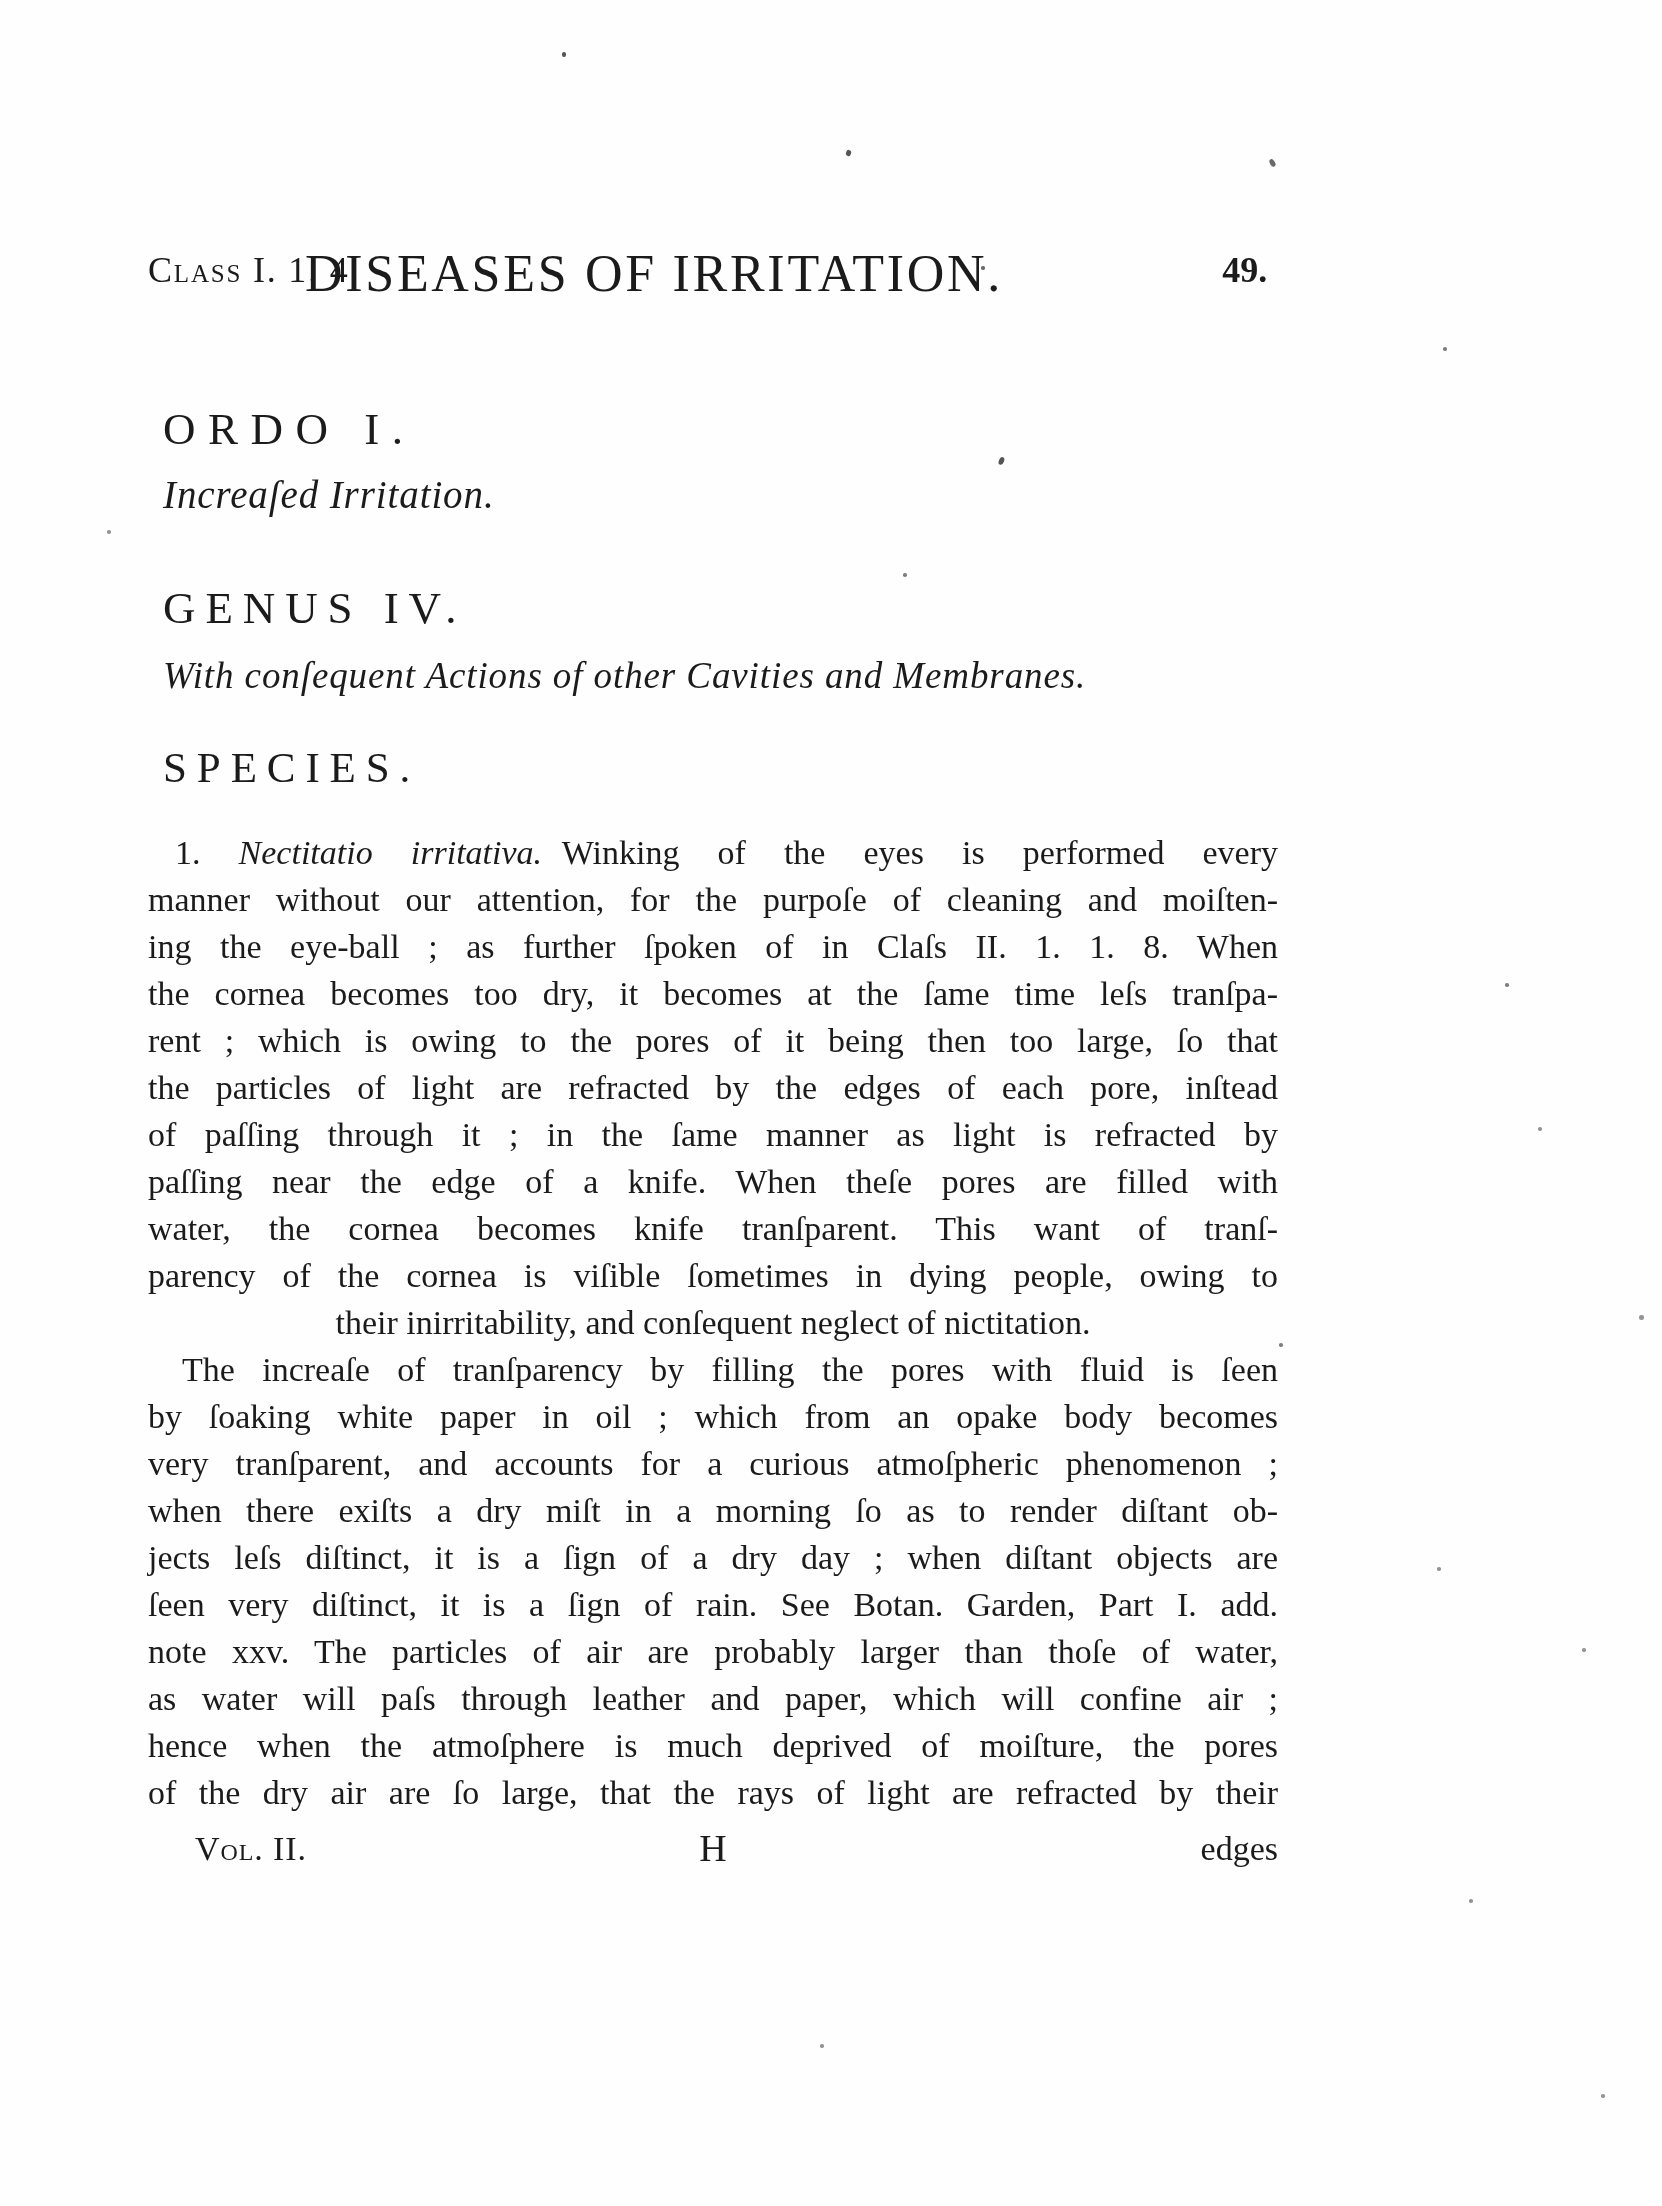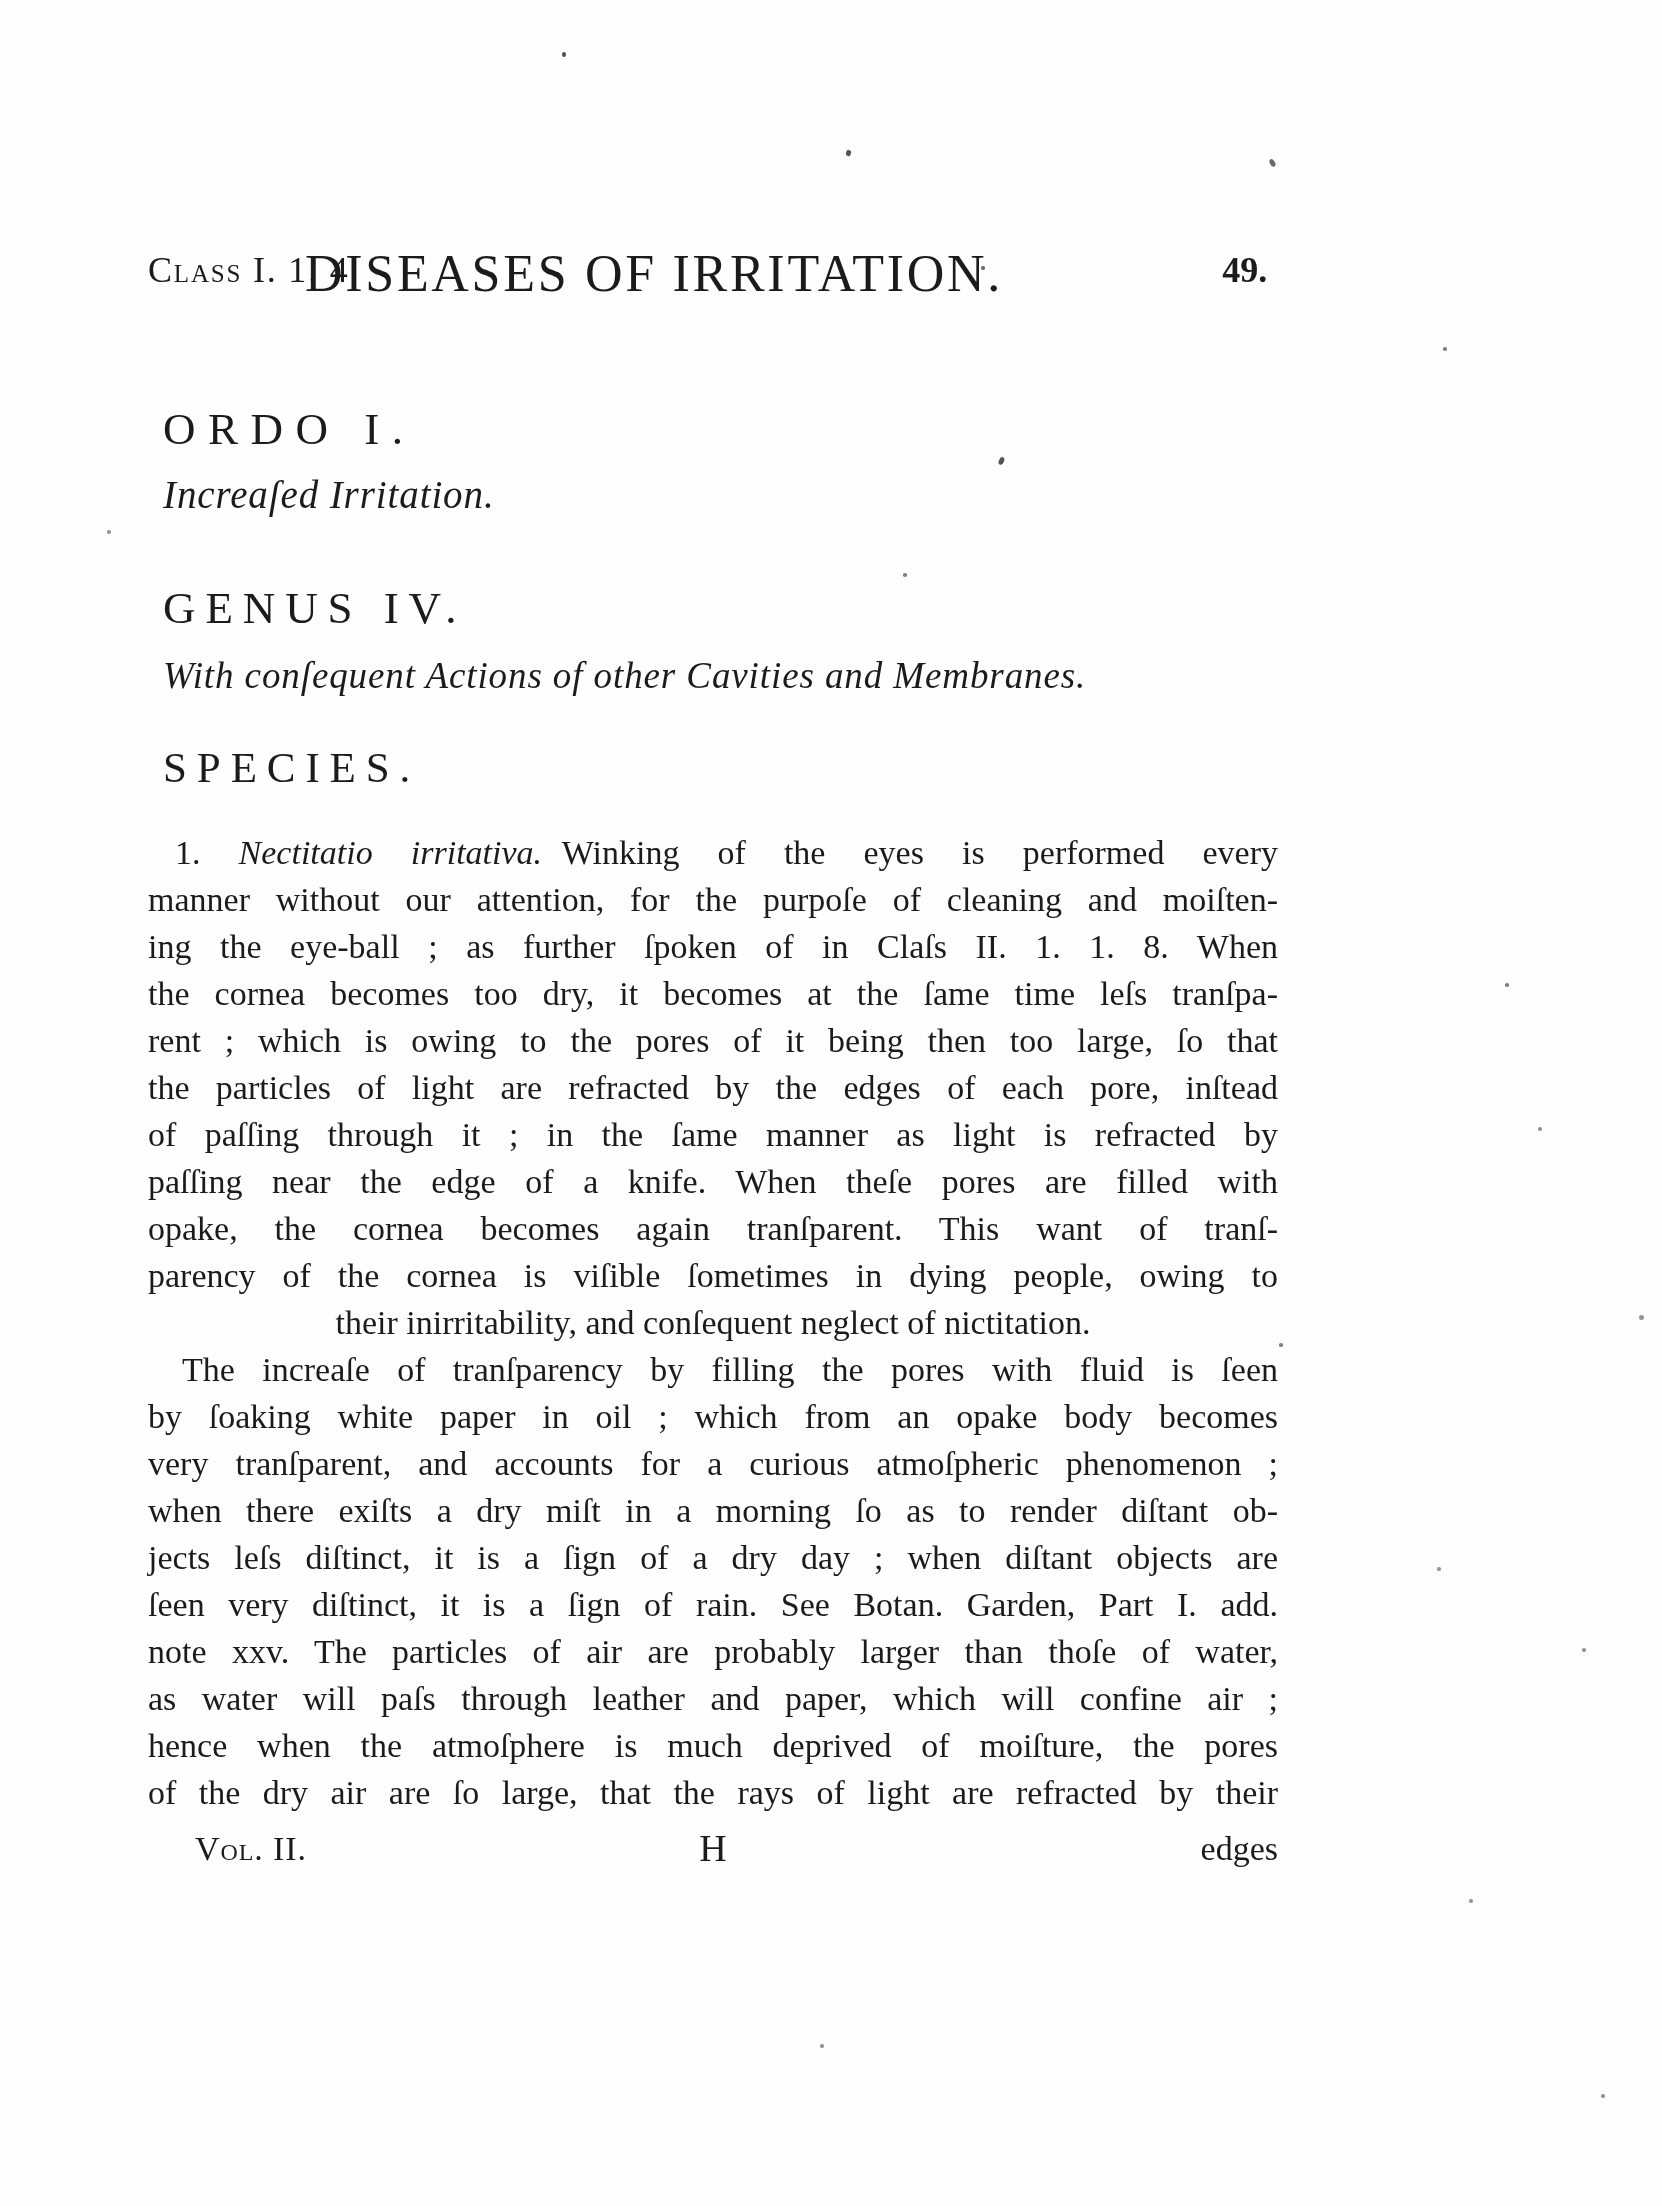--- a/index.html
+++ b/index.html
@@ -137,21 +137,21 @@
       <span class="indent"></span><span>1.</span>
       <span class="italic">Nectitatio irritativa.</span><span class="lead-gap"></span><span>Winking of the eyes is performed every</span>
     </div>
     <div class="line justify">manner without our attention, for the purpoſe of cleaning and moiſten-</div>
     <div class="line justify">ing the eye-ball ;  as further ſpoken of in Claſs II. 1. 1. 8.  When</div>
     <div class="line justify">the cornea becomes too dry, it becomes at the ſame time leſs tranſpa-</div>
     <div class="line justify">rent ;  which is owing to the pores of it being then too large, ſo that</div>
     <div class="line justify">the particles of light are refracted by the edges of each pore, inſtead</div>
     <div class="line justify">of paſſing through it ;  in the ſame manner as light is refracted by</div>
     <div class="line justify">paſſing near the edge of a knife.  When theſe pores are filled with</div>
-    <div class="line justify">opake, the cornea becomes again tranſparent.  This want of tranſ-</div>
+    <div class="line justify">water, the cornea becomes knife tranſparent.  This want of tranſ-</div>
     <div class="line justify">parency of the cornea is viſible ſometimes in dying people, owing to</div>
     <div class="line">their inirritability, and conſequent neglect of nictitation.</div>
 
     <div class="line justify">
       <span class="indent-lg"></span><span>The increaſe of tranſparency by filling the pores with fluid is ſeen</span>
     </div>
     <div class="line justify">by ſoaking white paper in oil ;  which from an opake body becomes</div>
     <div class="line justify">very tranſparent, and accounts for a curious atmoſpheric phenomenon ;</div>
     <div class="line justify">when there exiſts a dry miſt in a morning ſo as to render diſtant ob-</div>
     <div class="line justify">jects leſs diſtinct, it is a ſign of a dry day ;  when diſtant objects are</div>

